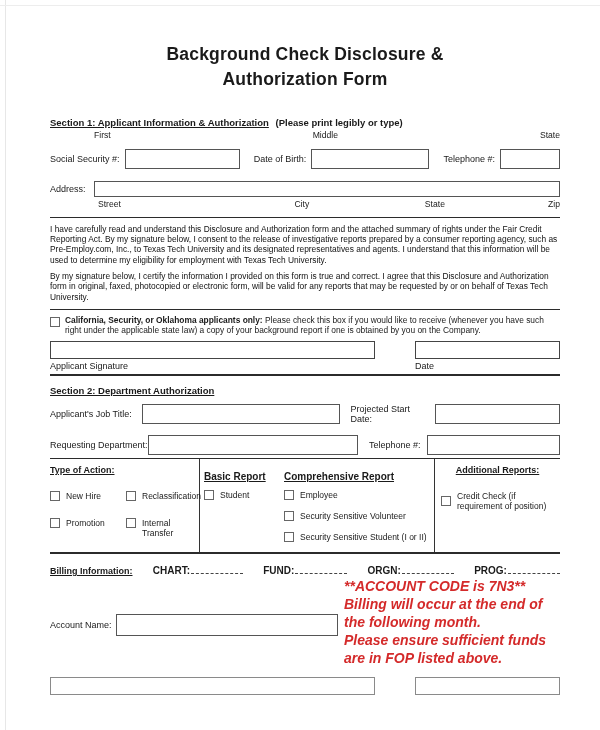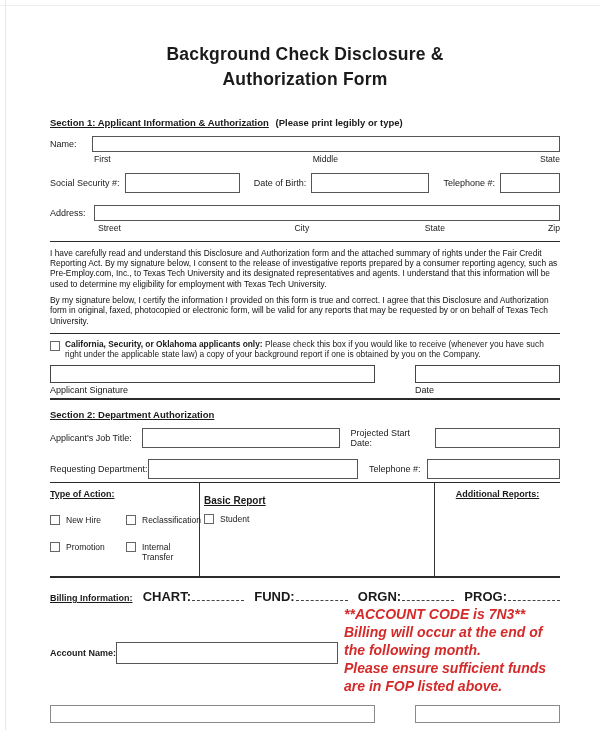--- a/index.html
+++ b/index.html
@@ -74,26 +74,26 @@
   .rep-comp { flex:1; }
   .rep-h { font-size:10px; font-weight:bold; text-decoration:underline; }
   .rep-items .chk-item { margin-top:8px; }
   .rep-items .chk-item + .chk-item { margin-top:11px; }
   .rep-basic .chk-item { margin-top:8px; }
   .col3 .chk-item { margin-top:16px; align-items:center; padding-left:2px; }
   .col3 .chk-item span.txt { line-height:1.2; white-space:normal; }
 
   .bill-row { margin-top:11px; display:flex; align-items:baseline; justify-content:space-between; }
   .bill-h { font-size:9px; font-weight:bold; text-decoration:underline; }
-  .bill-item { font-size:13px; font-weight:bold; display:flex; align-items:baseline; }
+  .bill-item { font-size:10px; font-weight:bold; display:flex; align-items:baseline; }
   .blank { display:inline-block; width:52px; border-bottom:1.2px dashed #444; height:9px; margin-left:1px; cursor:text; }
 
   .acct-row { margin-top:6px; display:flex; }
   .acct-left { display:flex; align-items:center; }
-  .acct-left .lbl { width:66px;font-weight:bold; }
+  .acct-left .lbl { width:66px; }
   .acct-box { width:222px; height:22px; border:1px solid #555; }
   .notice { flex:1; margin-left:6px; text-align:left; font-size:14px; font-weight:bold; color:#d42a2a; line-height:1.3; margin-top:-5px;font-style:italic; }
 
   .bottom-row { margin-top:9px; display:flex; justify-content:space-between; }
   .bot1 { width:325px; height:18px; border:1px solid #8a8a8a; }
   .bot2 { width:145px; height:18px; border:1px solid #8a8a8a; }
 </style>
 </head>
 <body>
 
@@ -103,24 +103,20 @@
     <div class="title">
       <div>Background Check Disclosure &amp;</div>
       <div>Authorization Form</div>
     </div>
 
     <div class="sec-heading">
       <span class="u">Section 1: Applicant Information &amp; Authorization</span>
       <span class="note">(Please print legibly or type)</span>
     </div>
 
-    <div class="name-row">
-      <span class="lbl">Name:</span>
-      <input class="box" type="text" style="">
-    </div>
     <div class="subrow">
       <span>First</span>
       <span>Middle</span>
       <span>State</span>
     </div>
 
     <div class="ssn-row">
       <span class="pair">
         <span class="lbl">Social Security #:</span>
         <input class="box tall" type="text" style="width: 115px;">
@@ -214,24 +210,45 @@
         <div class="report-cols">
           <div class="rep-basic">
             <div class="rep-h">Basic Report</div>
             <div class="rep-items">
               <span class="chk-item">
                   <span class="chk"></span>
                   <span>Student</span>
                 </span>
             </div>
           </div>
+          <div class="rep-comp">
+            <div class="rep-h">Comprehensive Report</div>
+            <div class="rep-items">
+              <span class="chk-item">
+                  <span class="chk"></span>
+                  <span>Employee</span>
+                </span>
+              <span class="chk-item">
+                  <span class="chk"></span>
+                  <span>Security Sensitive Volunteer</span>
+                </span>
+              <span class="chk-item">
+                  <span class="chk"></span>
+                  <span>Security Sensitive Student (I or II)</span>
+                </span>
+            </div>
+          </div>
         </div>
       </div>
       <div class="col col3">
         <div class="col-h">Additional Reports:</div>
+        <span class="chk-item">
+            <span class="chk"></span>
+            <span class="txt">Credit Check (if requirement of position)</span>
+          </span>
       </div>
     </div>
 
     <div class="bill-row">
       <span class="bill-h">Billing Information:</span>
       <span class="bill-item">
           <span>CHART:</span>
           <span class="blank"></span>
         </span>
       <span class="bill-item">

